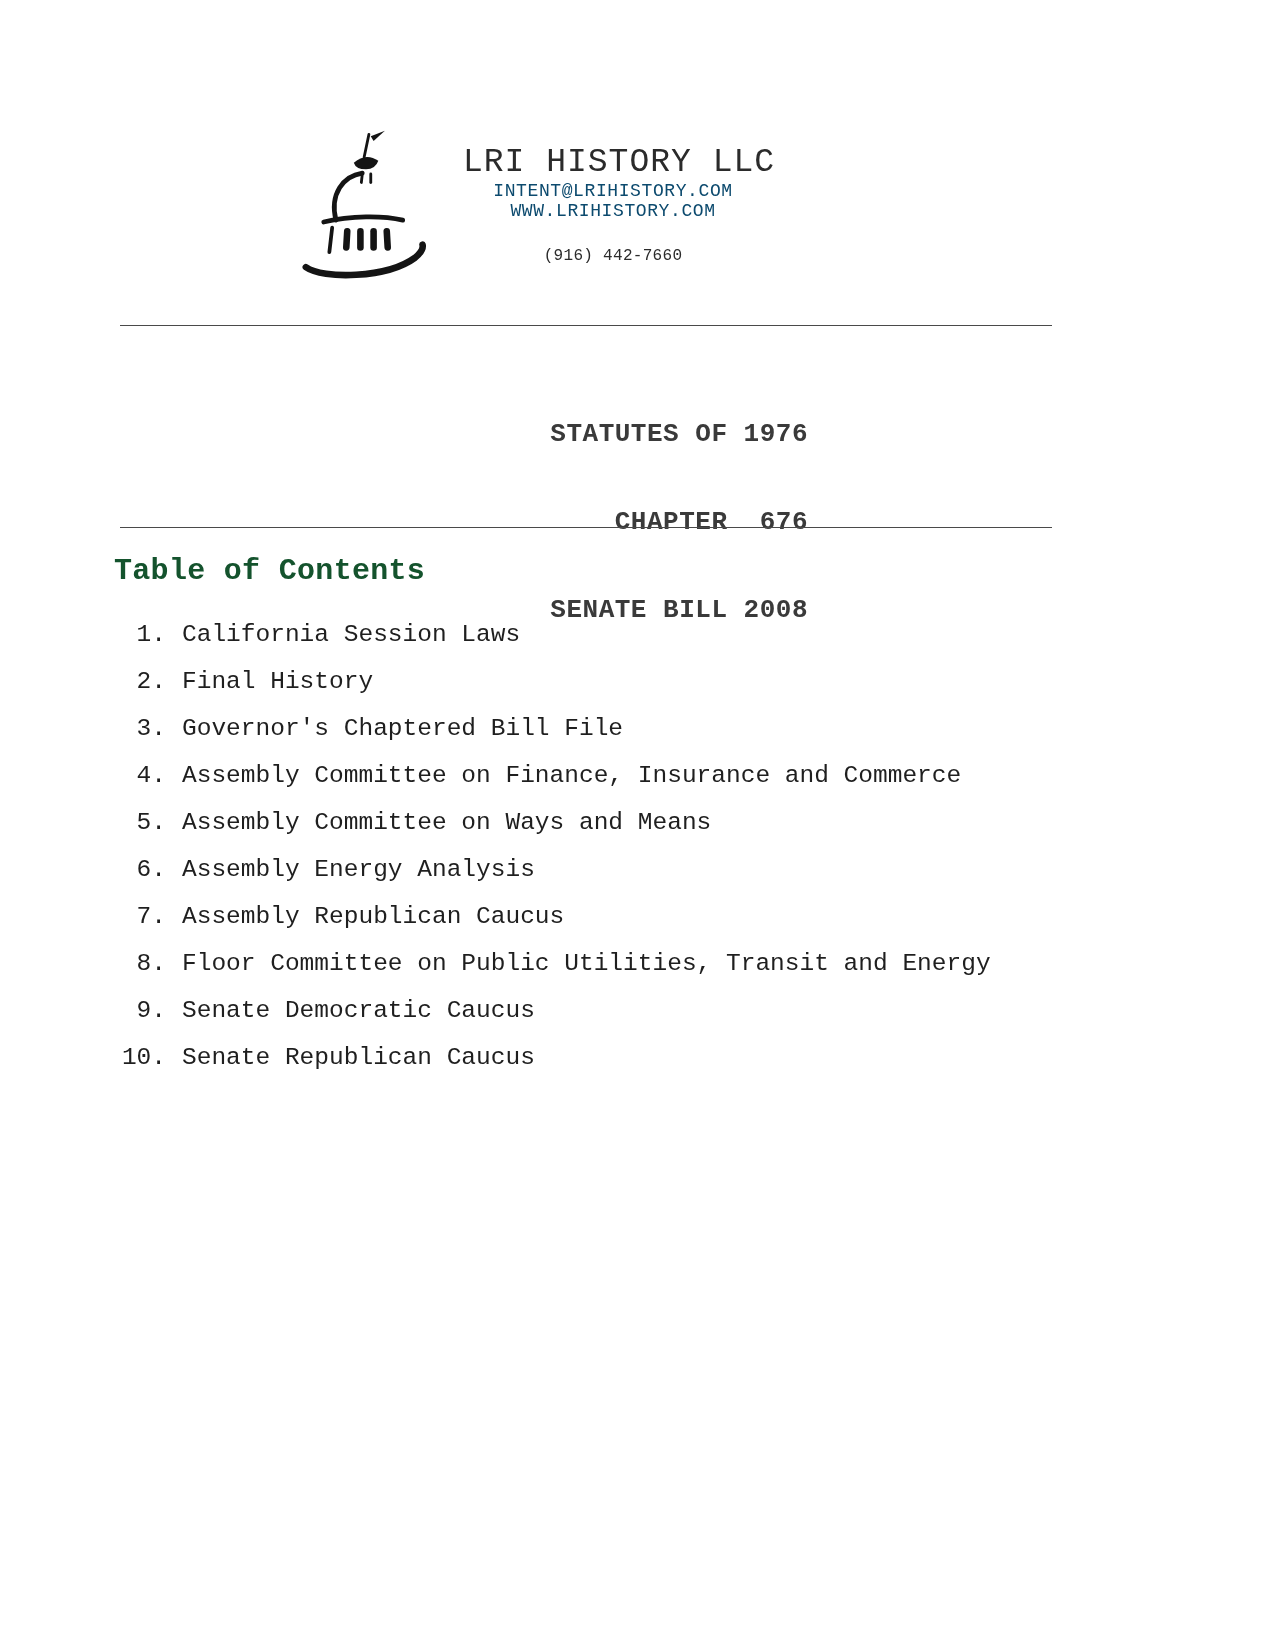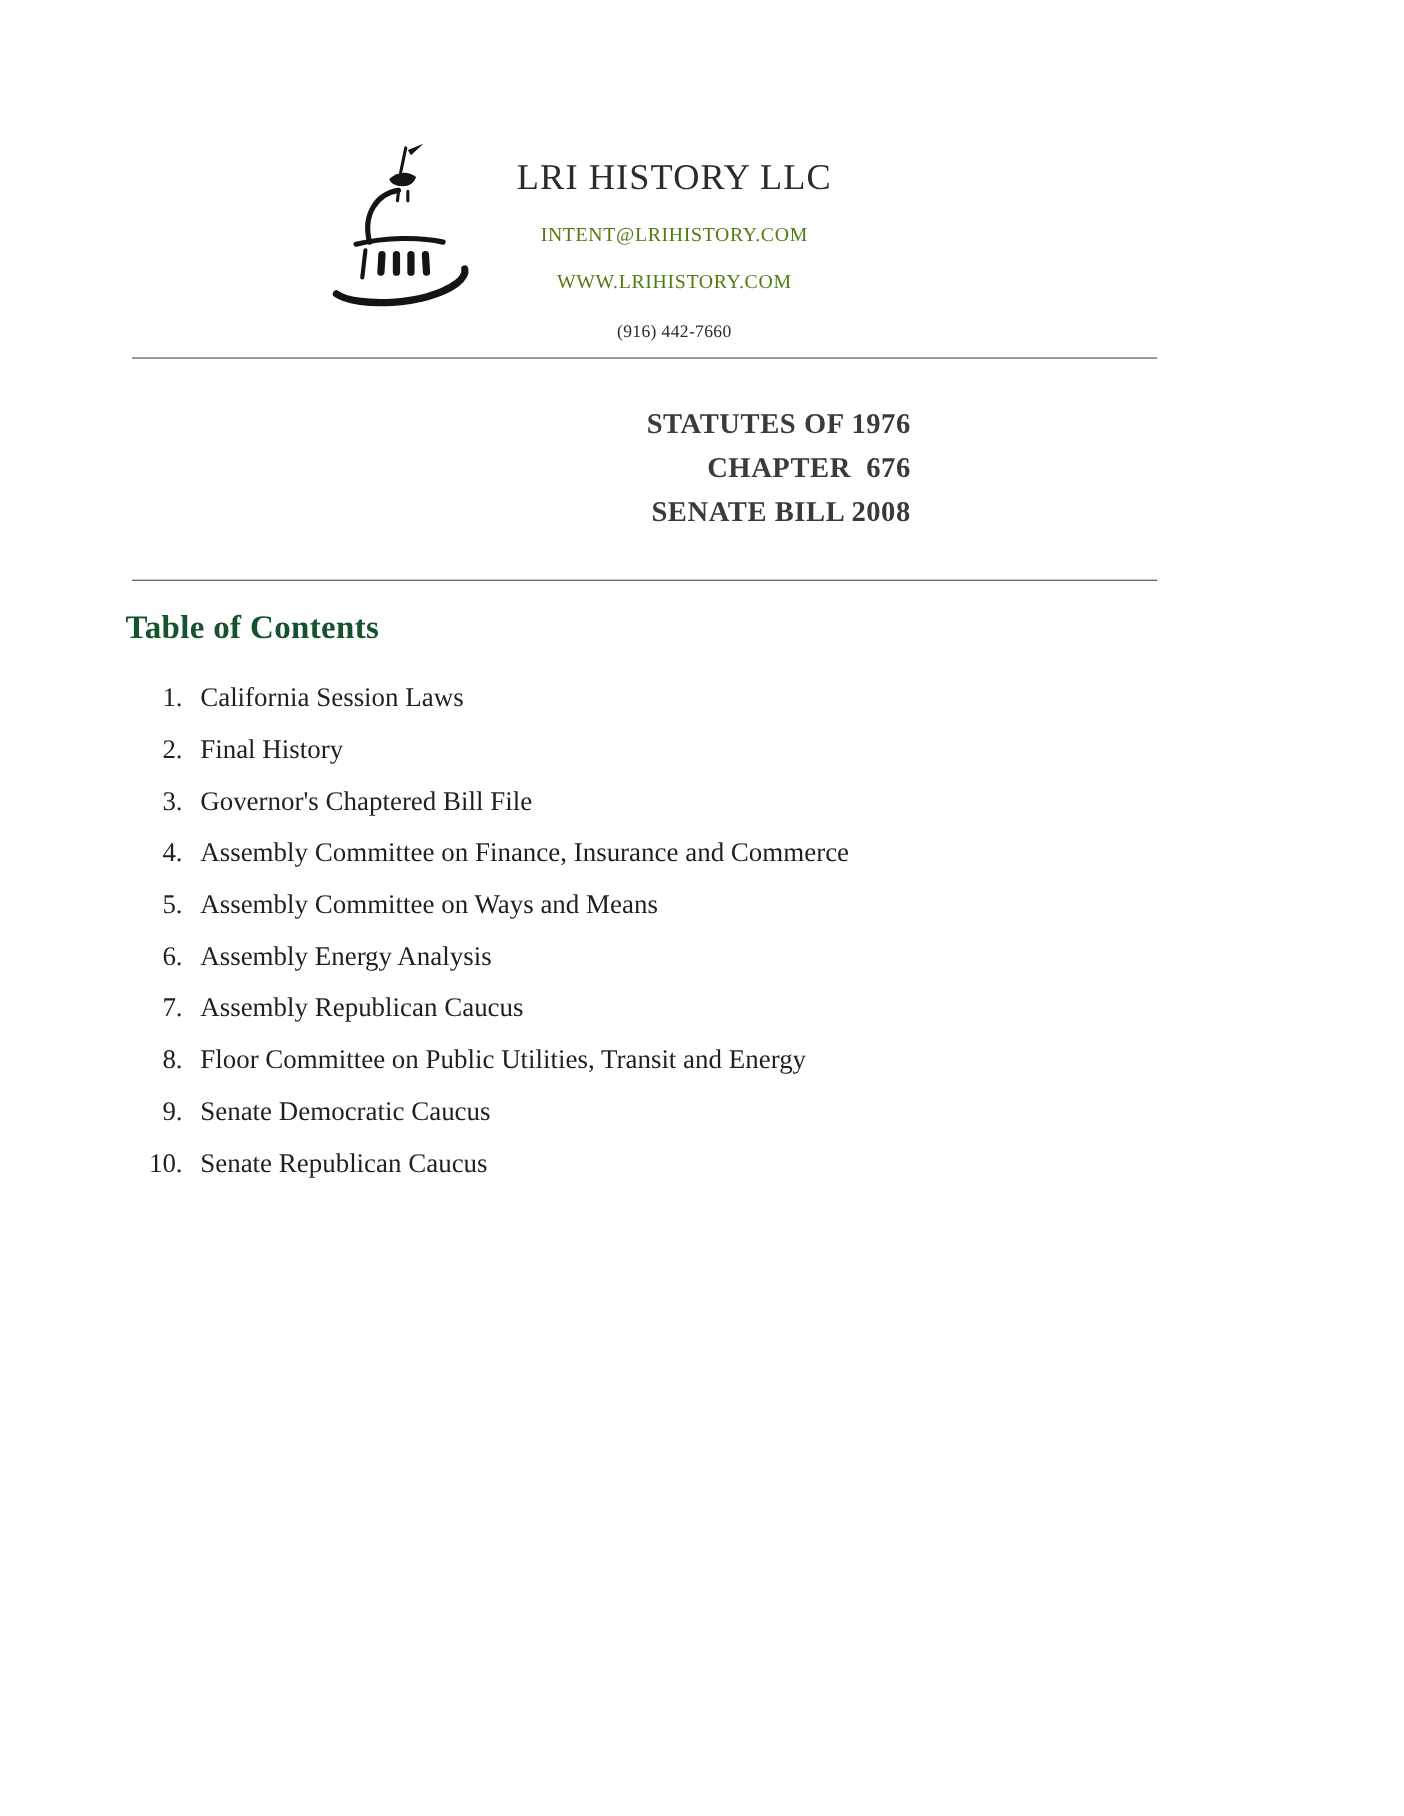--- a/index.html
+++ b/index.html
@@ -5,24 +5,23 @@
   html, body {
     margin: 0;
     padding: 0;
     background: #ffffff;
   }
   .page {
     position: relative;
     width: 1092px;
     height: 1651px;
     background: #ffffff;
-    font-family: Liberation Serif, serif;
+    font-family: Liberation Mono, monospace;
     color: #1f1f1f;
     overflow: hidden;
-    padding-left: 20px;
   }
 
   
   .letterhead {
     position: absolute;
     top: 126px;
     left: 293px;
     display: flex;
     align-items: flex-start;
   }
@@ -39,22 +38,22 @@
   }
   .company-name {
     font-size: 33px;
     letter-spacing: 1px;
     color: #2b2b2b;
     white-space: nowrap;
   }
   .contact-line {
     font-size: 18px;
     letter-spacing: 0.6px;
-    margin-top: 22px;
-    color: #4d7c0f;
+    margin-top: 0;
+    color: #0c4a6e;
     white-space: nowrap;
   }
   .phone-line {
     font-size: 16px;
     letter-spacing: 0.3px;
     margin-top: 26px;
     color: #2b2b2b;
     white-space: nowrap;
   }
 
@@ -74,21 +73,21 @@
     position: absolute;
     top: 366px;
     right: 284px;
     text-align: right;
     font-weight: bold;
     font-size: 26px;
     line-height: 40px;
     color: #3a3a3a;
     letter-spacing: 0.5px;
   }
-  .statute-line { white-space: pre; }
+  .statute-line { white-space: pre; margin-top: 48px; }
 
   
   .toc-title {
     position: absolute;
     top: 554px;
     left: 114px;
     margin: 0;
     font-size: 30px;
     font-weight: bold;
     color: #14532d;

